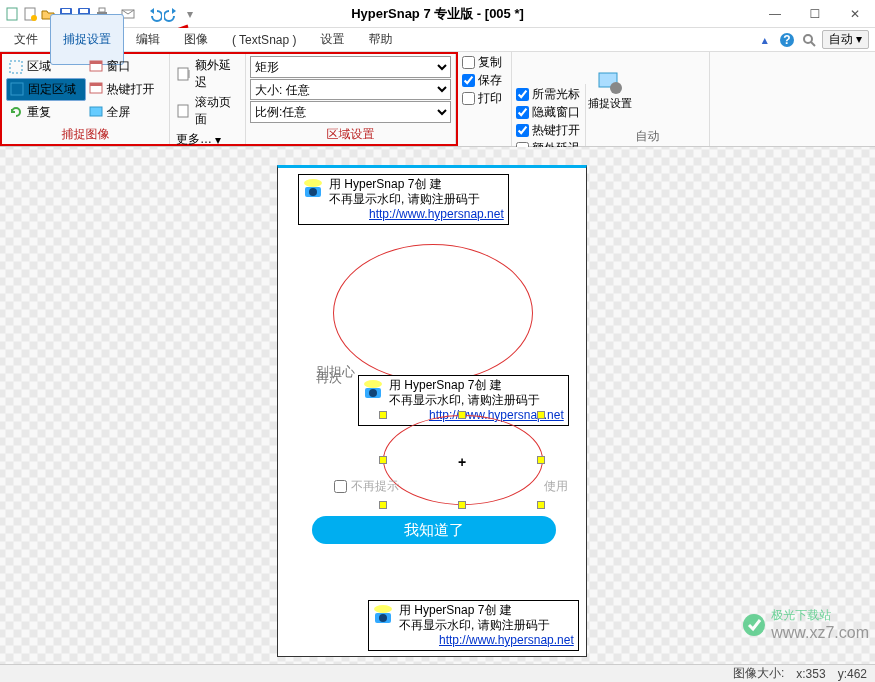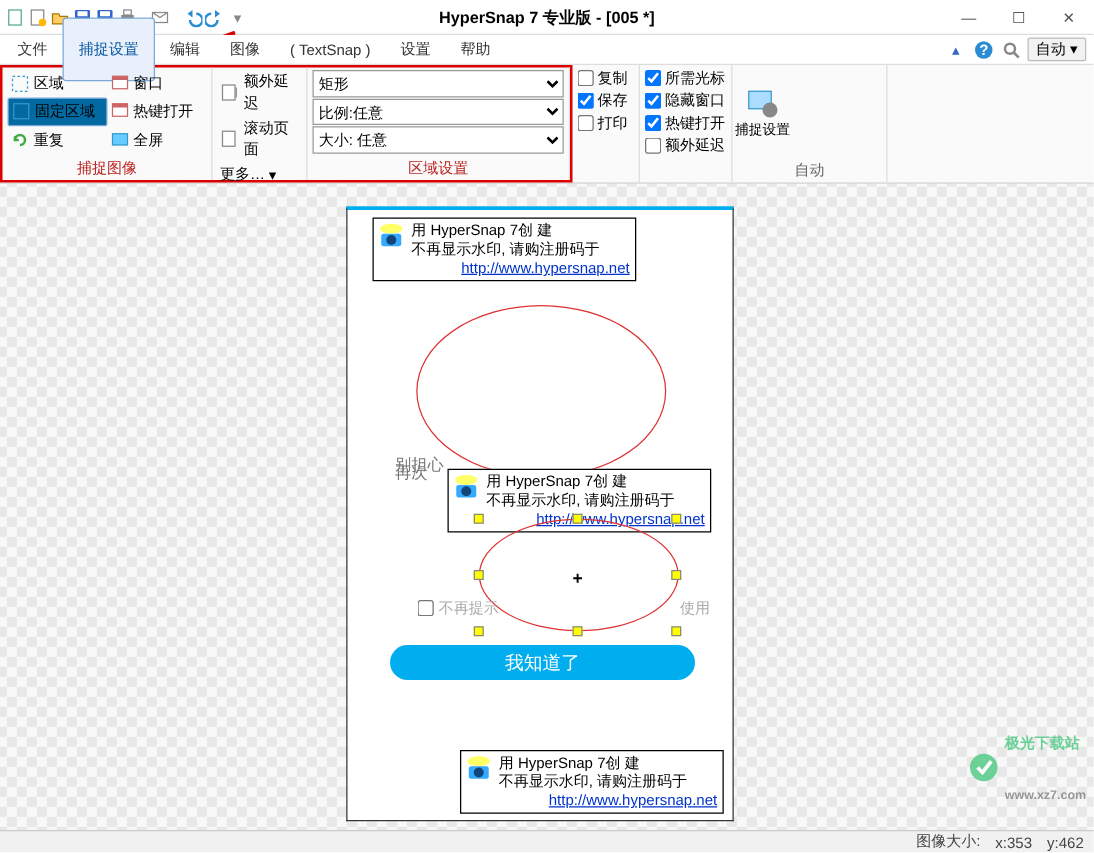--- a/index.html
+++ b/index.html
@@ -23,43 +23,43 @@
 .image-group { width:168px; }
 .image-grid { display:grid; grid-template-columns:1fr 1fr; gap:0; padding:2px 4px; flex:1; }
 .ribbon-btn { display:flex; align-items:center; gap:3px; padding:1px 2px; }
 .ribbon-icon { width:16px; height:16px; display:inline-block; }
 .region-group { width:210px; }
 .region-row select, .region-select { flex:1; height:19px; border:1px solid #999; background:#fff; font-size:12px; }
 .save-group { width:54px; }
 .save-col { display:flex; flex-direction:column; padding:2px 4px; gap:1px; }
 .chk { display:flex; align-items:center; gap:3px; }
 .chk input { width:13px; height:13px; }
-.hide-group { width:74px; }
+.hide-group { width:74px;margin-top:32px; }
 .auto-group { width:124px; display:flex; }
 .auto-big { display:flex; flex-direction:column; align-items:center; justify-content:center; width:48px; }
 .big-icon { width:28px; height:28px; }
 .canvas { position:absolute; top:147px; left:0; right:0; bottom:18px; background:repeating-conic-gradient(#e8e8e8 0% 25%, #f8f8f8 0% 50%) 50% / 16px 16px; overflow:hidden; }
 .doc { position:absolute; left:277px; top:18px; width:310px; height:492px; background:#fff; border:1px solid #333; border-top:3px solid #00aef0; }
 .watermark { position:absolute; background:#fff; border:1px solid #000; padding:2px 4px 2px 2px; display:flex; gap:4px; align-items:flex-start; font-size:11px; line-height:1.25; }
 .wm-cam { width:24px; height:24px; }
 .wm-link { color:#0033cc; text-decoration:underline;padding-left:40px; }
 .ellipse1 { position:absolute; left:55px; top:76px; width:200px; height:138px; border:1px solid #d33; border-radius:50%; }
 .ellipse2 { position:absolute; left:105px; top:247px; width:160px; height:90px; border:1px solid #d33; border-radius:50%; }
 .sel-handle { position:absolute; width:8px; height:8px; background:#ff0; border:1px solid #888; }
 .cross { position:absolute; left:180px; top:286px; color:#000; font-size:14px; font-weight:bold; }
 .txt1 { position:absolute; left:38px; top:195px; color:#777; font-size:13px; }
 .txt2 { position:absolute; left:38px; top:201px; color:#777; font-size:13px; }
 .cb-noshow { position:absolute; left:40px; top:310px; color:#aaa; font-size:12px; display:flex; align-items:center; gap:4px;padding-left:16px; }
 .cb-noshow input { accent-color:#aaa; }
 .use { position:absolute; right:18px; top:310px; color:#aaa; font-size:12px; }
 .bigbtn { position:absolute; left:34px; top:348px; width:244px; height:28px; background:#00aef0; color:#fff; border:none; border-radius:20px; font-size:15px; }
 .red-arrow { position:absolute; left:130px; top:22px; width:60px; pointer-events:none; }
 .statusbar { position:absolute; bottom:0; left:0; right:0; height:18px; background:#f1f1f1; border-top:1px solid #ccc; display:flex; align-items:center; justify-content:flex-end; gap:12px; padding:0 8px; color:#444; }
-.logo-watermark { position:absolute; right:6px; bottom:22px; color:#5c8; font-size:16px; font-weight:bold; opacity:.85; display:flex; align-items:center; gap:4px; }
-.logo-watermark .sub { font-size:10px; color:#888;margin-top:28px; }
+.logo-watermark { position:absolute; right:6px; bottom:22px; color:#5c8; font-size:16px; font-weight:normal; opacity:.85; display:flex; align-items:center; gap:4px; }
+.logo-watermark .sub { font-size:16px; color:#888; }
 svg { display:block; }
 </style>
 </head>
 <body>
 
 <div class="titlebar">
   <div class="qat">
     <span class="qat-icon">
         <svg width="16" height="16">
           <rect x="3" y="2" width="10" height="12" fill="#fff" stroke="#5a8"></rect>
@@ -232,22 +232,22 @@
               </svg>
             </span>
             <span>滚动页面</span>
           </div>
       <div class="ribbon-btn"><span>更多…</span> ▾</div>
     </div>
   </div>
   <div class="rgroup region-group">
     <div style="flex:1;padding:2px 4px;display:flex;flex-direction:column;gap:1px">
       <select class="region-select"><option>矩形</option></select>
+      <select class="region-select"><option>大小: 任意</option></select>
       <select class="region-select"><option>比例:任意</option></select>
-      <select class="region-select"><option>大小: 任意</option></select>
     </div>
     <div class="group-label">区域设置</div>
   </div>
   </div>
   <div class="rgroup save-group">
     <div class="save-col" style="flex:1">
       <label class="chk">
           <input type="checkbox" style="">
           <span>复制</span>
         </label>

